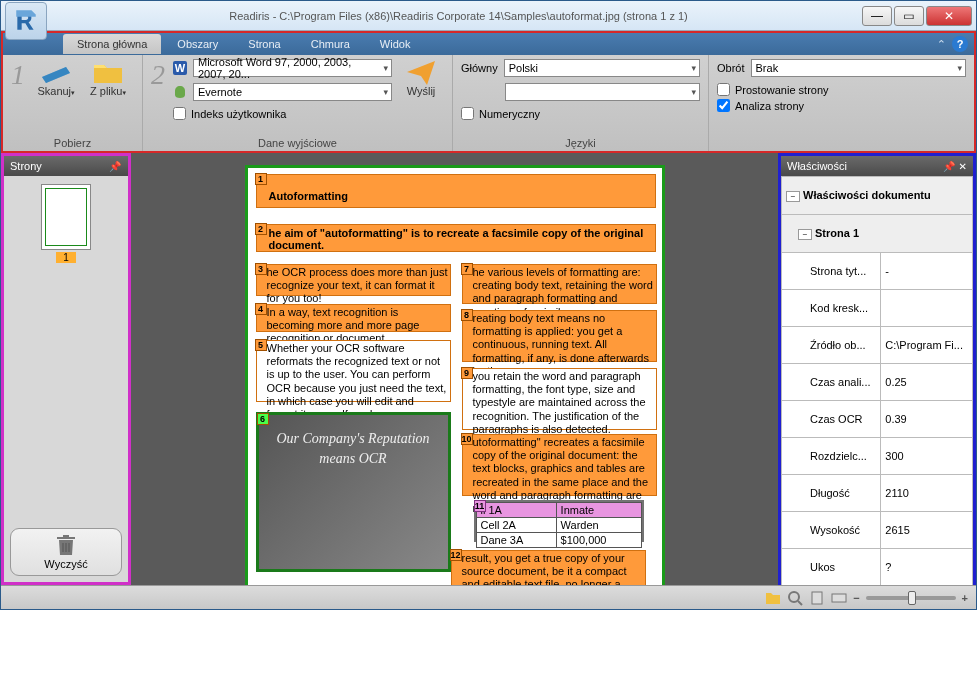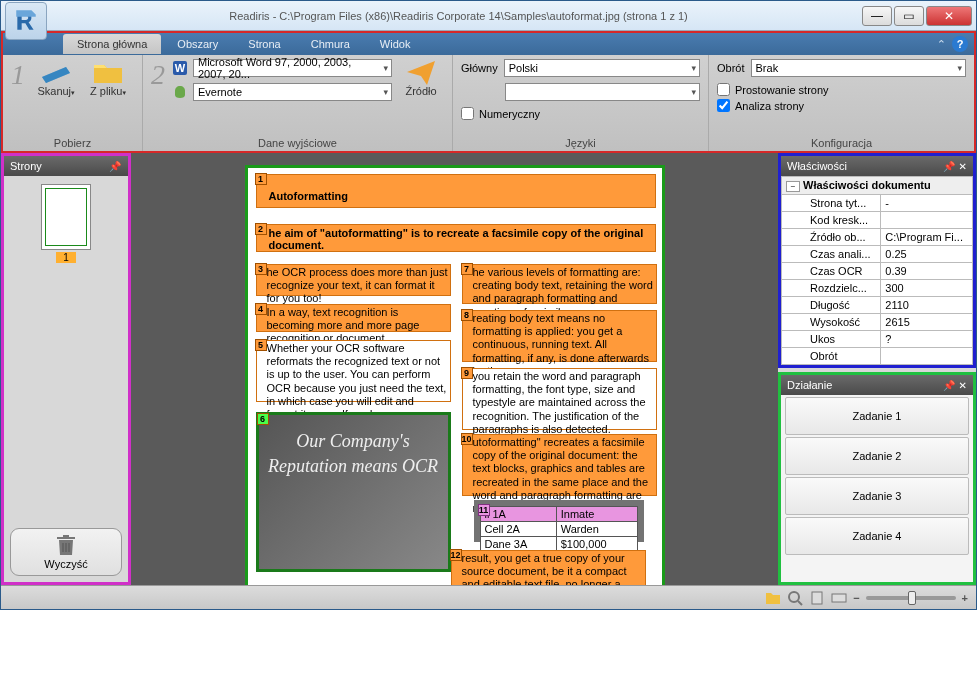--- a/index.html
+++ b/index.html
@@ -53,33 +53,33 @@
 
 .docview { flex: 1; padding: 12px 20px; display: flex; justify-content: center; overflow: hidden; }
 .page { width: 420px; height: 460px; background: #fff; border: 3px solid #1a9a1a; position: relative; padding: 6px; }
 .zone { position: absolute; background: #ff9a3a; border: 1px solid #d07010; }
 .zone .znum { position: absolute; left: -2px; top: -2px; width: 12px; height: 12px; background: #ff9a3a; border: 1px solid #a05000; color: #000; font-size: 9px; font-weight: bold; display: flex; align-items: center; justify-content: center; }
 .zone-title { left: 8px; top: 6px; width: 400px; height: 34px; font-family: Georgia, serif; font-size: 28px; font-weight: bold; padding-left: 12px; }
 .zone-sub { left: 8px; top: 56px; width: 400px; height: 28px; font-family: Georgia, serif; font-size: 11px; font-weight: bold; padding: 2px 4px 2px 12px; }
 .ztxt { font-size: 8px; line-height: 1.2; font-family: Georgia, serif; padding: 1px 2px 1px 10px; }
 .imgzone { background: linear-gradient(135deg,#555,#888); border: 3px solid #1a7a1a; }
 .imgzone .znum { background: #4aff4a; }
-.script-text { font-family: cursive; font-style: italic; color: #eee; font-size: 18px; text-align: center; padding-top: 14px; line-height: 1.4; }
-.tblzone { background: #5eead4; border: 6px solid #737373; }
+.script-text { font-family: cursive; font-style: italic; color: #eee; font-size: 14px; text-align: center; padding-top: 14px; line-height: 1.4; }
+.tblzone { background: #5eead4; border: 2px solid #737373; }
 .tblzone .znum { background: #e895e0; border-color: #803080; }
 .mini-table { width: 100%; height: 100%; border-collapse: collapse; font-size: 9px; }
 .mini-table td { border: 1px solid #555; padding: 1px 4px; background: #fff; }
 .mini-table tr:first-child td { background: #e895e0; }
 
 
 .right { width: 198px; display: flex; flex-direction: column; background: #d8d8d8; }
 .props { border: 3px solid #2020d0; background: #f4f4f4; }
 .actions { border: 3px solid #20c040; margin-top: 4px; background: #f4f4f4; flex: 1; }
 .prop-grid { width: 100%; border-collapse: collapse; font-size: 11px; }
-.prop-grid td { border: 1px solid #bbb; padding: 2px 4px; background: #fff; }
+.prop-grid td { border: 1px solid #bbb; padding: 12px 4px; background: #fff; }
 .prop-grid td:first-child { width: 52%; }
 .prop-grid .hdr td { background: #eee; font-weight: bold; }
 .prop-grid .exp { width: 14px; text-align: center; color: #666; display: inline-block; border: 1px solid #999; font-size: 8px; line-height: 9px; margin-right: 3px; background: #fff; }
 .action-item { background: linear-gradient(#fafafa,#e8e8e8); border: 1px solid #bbb; margin: 2px 4px; padding: 12px; text-align: center; border-radius: 2px; }
 
 
 .statusbar { height: 24px; background: linear-gradient(#dcdcdc,#c8c8c8); border-top: 1px solid #999; display: flex; align-items: center; justify-content: flex-end; padding: 0 8px; gap: 6px; }
 .sb-icon { width: 16px; height: 16px; }
 .slider { width: 90px; height: 4px; background: #999; border-radius: 2px; position: relative; }
 .slider .thumb-s { width: 8px; height: 14px; background: #eee; border: 1px solid #666; position: absolute; left: 42px; top: -5px; border-radius: 2px; }
@@ -153,26 +153,30 @@
               </div>
           </div>
           <div class="fieldrow">
             <svg width="14" height="14" viewBox="0 0 14 14">
                 <path fill="#6aa84a" d="M7 1C4 1 2 3 2 6v4c0 2 2 3 5 3s5-1 5-3V6c0-3-2-5-5-5z"></path>
               </svg>
             <div class="combo" style="flex:1;">
                 <span>Evernote</span>
               </div>
           </div>
+          <label class="checkbox">
+            <input type="checkbox" style="">
+              <span>Indeks użytkownika</span>
+          </label>
         </div>
         <div class="bigbtn">
           <svg class="ic" viewBox="0 0 32 26">
               <path fill="#f0a030" d="M2 13L30 2l-8 24-6-9z"></path>
             </svg>
-          <span class="lbl">Źródło</span>
+          <span class="lbl">Wyślij</span>
         </div>
       </div>
       <div class="rgroup-label">Dane wyjściowe</div>
     </div>
 
     <div class="rgroup" style="width:256px;">
       <div class="rgroup-body" style="flex-direction:column;align-items:stretch;width:100%;gap:3px;">
         <div class="fieldrow">
           <span>Główny</span>
           <div class="combo" style="flex:1;">
@@ -201,21 +205,20 @@
         </div>
         <label class="checkbox">
           <input type="checkbox" style="">
             <span>Prostowanie strony</span>
         </label>
         <label class="checkbox">
           <input type="checkbox" checked="" style="">
             <span>Analiza strony</span>
         </label>
       </div>
-      <div class="rgroup-label">Konfiguracja</div>
     </div>
   </div>
 
   <div class="main">
 
     <div class="left-panel">
       <div class="panel-header">
         <span>Strony</span>
         <span class="pin">📌</span>
       </div>
@@ -280,20 +283,23 @@
       <div class="props">
         <div class="panel-header">
           <span>Właściwości</span>
           <span class="pin">📌 ✕</span>
         </div>
         <table class="prop-grid">
           <tbody>
               <tr class="hdr">
                 <td colspan="2"><span class="exp">−</span><span>Właściwości dokumentu</span></td>
               </tr>
+          <tr class="hdr">
+                <td colspan="2" style="padding-left:16px;"><span class="exp">−</span><span>Strona 1</span></td>
+              </tr>
           </tbody>
             <tbody id="prop-rows">
               <tr>
                 <td style="padding-left:28px;">Strona tyt...</td>
                 <td>-</td>
               </tr>
               <tr>
                 <td style="padding-left:28px;">Kod kresk...</td>
                 <td></td>
               </tr>

